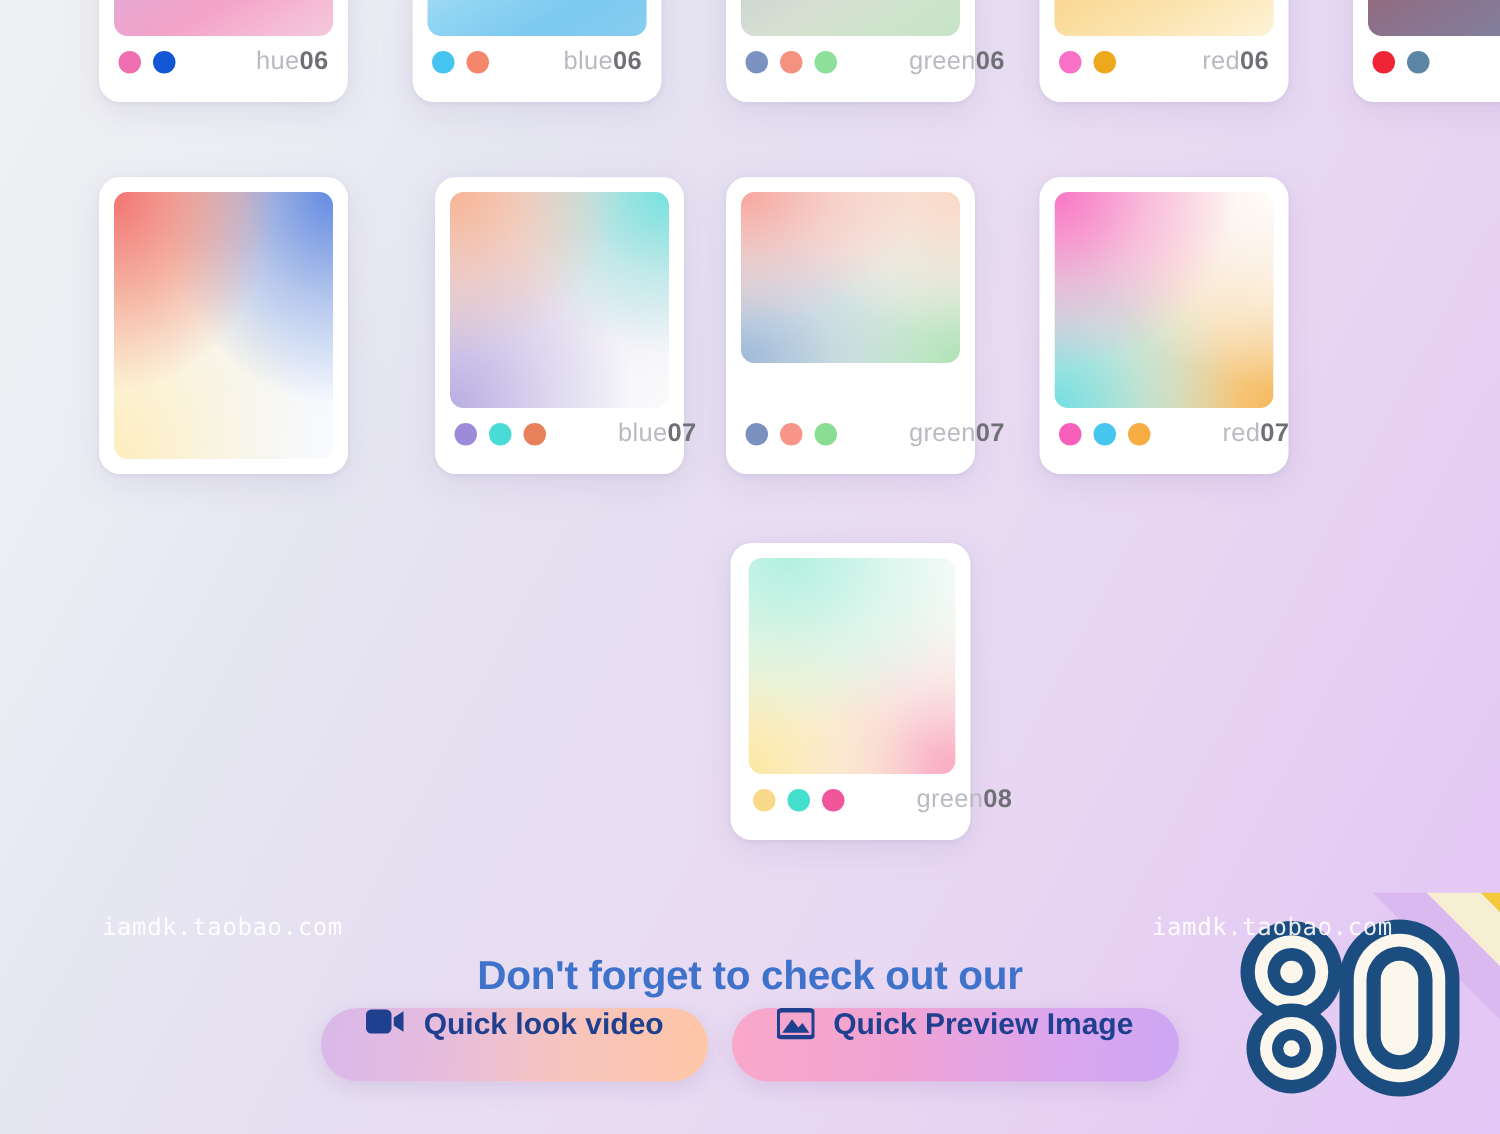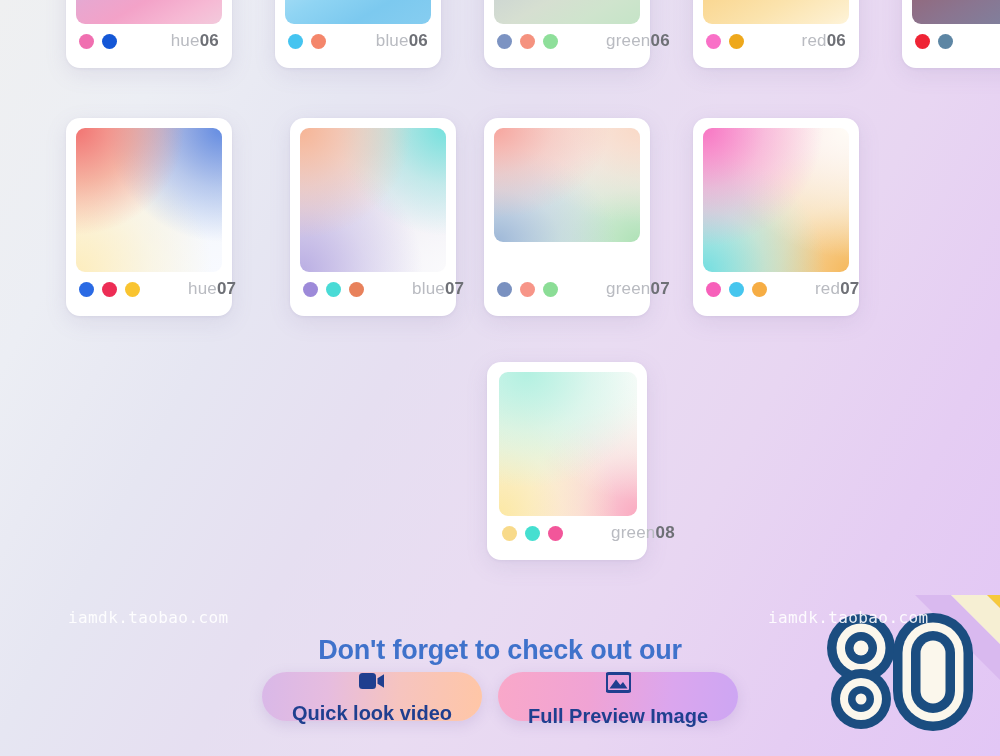--- a/index.html
+++ b/index.html
@@ -92,30 +92,29 @@
     left: 0; right: 0;
     display: flex;
     justify-content: center;
     gap: 16px;
   }
   .btn {
     height: 49px;
     border: none;
     border-radius: 25px;
     display: flex;
-    align-items: center;
+    align-items: flex-start;
     gap: 12px;
     padding: 0 30px;
     cursor: pointer;
     font-family: "Liberation Sans", sans-serif;
     font-size: 20px;
     font-weight: 700;
     color: #1f3f8f;
     box-shadow: 0 4px 14px rgba(130,100,170,.18);
-    flex-direction: column;
   }
   #btn-video   { background: linear-gradient(95deg,#d9b8e8 0%,#e6bcdf 30%,#f6c4bf 62%,#ffc6a6 100%); }
   #btn-preview { background: linear-gradient(95deg,#f9a8c9 0%,#f0a3d4 38%,#dba6ee 72%,#cda6f3 100%); }
   .btn svg { display: block; }
 
   
   #logo80 {
     position: absolute;
     left: 805px; top: 595px;
     width: 195px; height: 161px;
@@ -176,28 +175,20 @@
         <div class="card-footer">
           <div class="dots">
             <span class="dot" style="background: rgb(239, 36, 53);"></span>
             <span class="dot" style="background: rgb(93, 134, 164);"></span>
           </div>
           <div class="card-label"><span class="nm"></span><span class="nr"></span></div>
         </div>
       </div>
       <div class="card row2" style="left: 66px;">
         <div class="swatch" style="background-image: radial-gradient(120% 120% at 0% 0%, rgba(242, 110, 108, 0.95) 0%, rgba(242, 130, 110, 0.55) 32%, rgba(242, 150, 120, 0) 62%), radial-gradient(120% 120% at 100% 0%, rgba(86, 132, 226, 0.92) 0%, rgba(110, 150, 228, 0.45) 35%, rgba(130, 165, 230, 0) 66%), radial-gradient(130% 130% at 0% 100%, rgba(253, 236, 186, 0.95) 0%, rgba(253, 243, 210, 0.55) 40%, rgba(255, 250, 235, 0) 72%), radial-gradient(140% 140% at 100% 100%, rgb(248, 250, 255) 0%, rgba(240, 246, 255, 0.6) 40%, rgba(240, 246, 255, 0) 75%), linear-gradient(rgb(244, 226, 224) 0%, rgb(248, 244, 239) 55%, rgb(251, 251, 251) 100%);"></div>
-        <div class="card-footer">
-          <div class="dots">
-            <span class="dot" style="background: rgb(42, 106, 228);"></span>
-            <span class="dot" style="background: rgb(237, 45, 85);"></span>
-            <span class="dot" style="background: rgb(249, 196, 48);"></span>
-          </div>
-          <div class="card-label"><span class="nm">hue</span><span class="nr">07</span></div>
-        </div>
       </div>
       <div class="card row2" style="left: 290px;">
         <div class="swatch" style="background-image: radial-gradient(120% 120% at 0% 0%, rgba(247, 178, 145, 0.95) 0%, rgba(247, 192, 165, 0.5) 34%, rgba(247, 200, 180, 0) 64%), radial-gradient(110% 110% at 100% 0%, rgba(110, 226, 222, 0.95) 0%, rgba(150, 232, 228, 0.5) 36%, rgba(190, 238, 236, 0) 68%), radial-gradient(120% 120% at 0% 100%, rgba(182, 170, 226, 0.95) 0%, rgba(198, 188, 232, 0.5) 38%, rgba(212, 204, 238, 0) 70%), radial-gradient(130% 130% at 100% 100%, rgb(250, 250, 252) 0%, rgba(246, 246, 250, 0.55) 42%, rgba(246, 246, 250, 0) 76%), linear-gradient(rgb(236, 223, 226) 0%, rgb(234, 227, 238) 60%, rgb(242, 239, 244) 100%);"></div>
         <div class="card-footer">
           <div class="dots">
             <span class="dot" style="background: rgb(157, 138, 217);"></span>
             <span class="dot" style="background: rgb(73, 219, 214);"></span>
             <span class="dot" style="background: rgb(232, 129, 91);"></span>
           </div>
           <div class="card-label"><span class="nm">blue</span><span class="nr">07</span></div>
@@ -253,21 +244,21 @@
       </span>
       <span>Quick look video</span>
     </button>
     <button class="btn" id="btn-preview">
       <span>
         <svg width="25" height="21" viewBox="0 0 25 21" aria-hidden="true">
           <rect x="0.5" y="1.5" width="24" height="18" rx="2.5" fill="none" stroke="#1f3f8f" stroke-width="3"></rect>
           <path d="M3.5 16.5 L10 7.5 L14.3 13 L17 10 L21.5 16.5 Z" fill="#1f3f8f"></path>
         </svg>
       </span>
-      <span>Full Preview Image</span>
+      <span>Quick Preview Image</span>
     </button>
   </div>
 
   <div id="logo80">
     <svg width="195" height="161" viewBox="0 0 195 161" aria-hidden="true">
       <defs>
         <clipPath id="clipBox">
             <rect x="0" y="0" width="195" height="161"></rect>
           </clipPath>
         <g id="glyph80">

